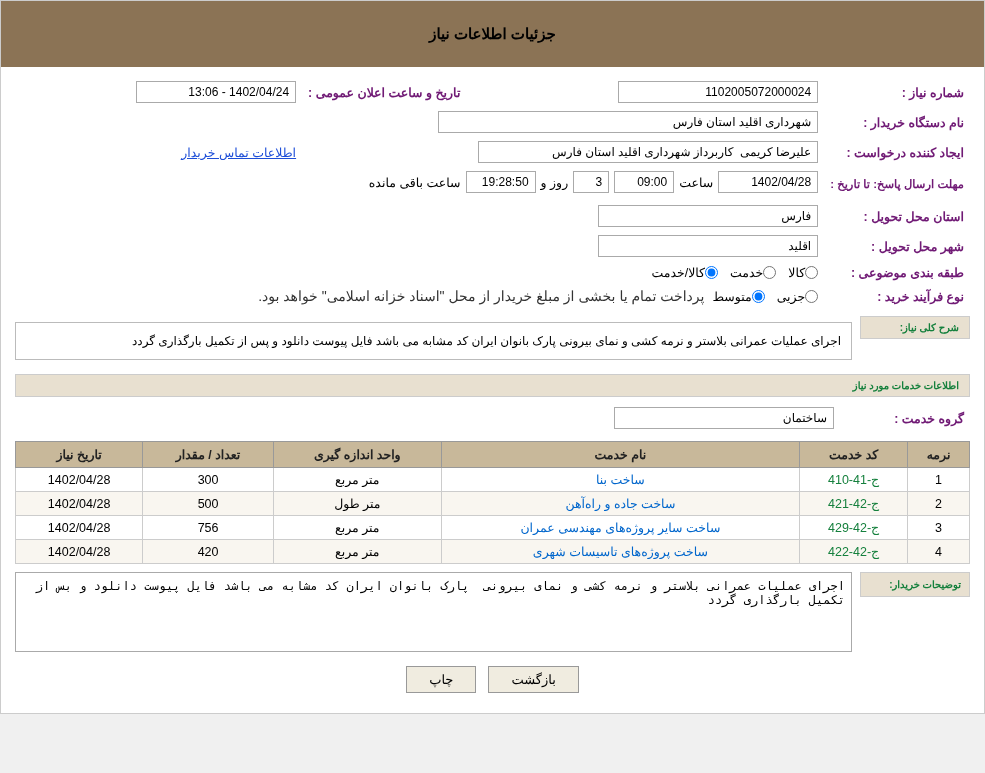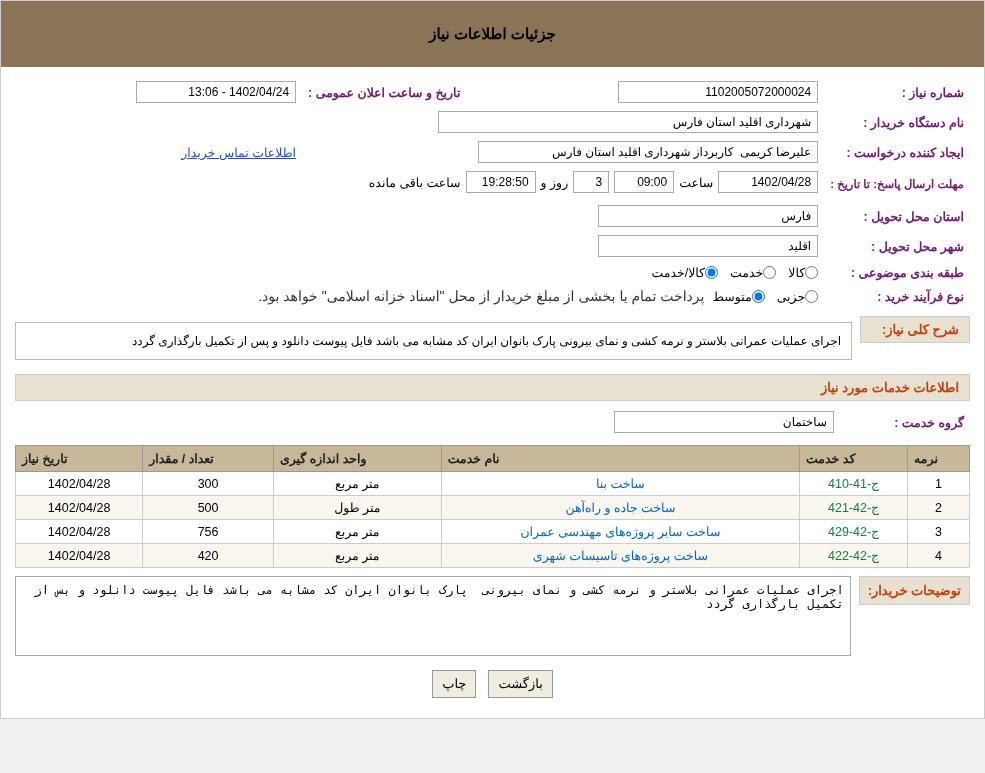--- a/index.html
+++ b/index.html
@@ -52,23 +52,23 @@
       background: #fff;
       padding: 3px 6px;
       font-size: 12px;
       font-family: Tahoma, Arial, sans-serif;
       direction: rtl;
     }
     .input-wide { width: 220px; }
     .link-blue { color: #1d4ed8; cursor: pointer; text-decoration: underline; }
     .section-title {
       background: #e8e0d0;
-      color: #c2410c;
+      color: #15803d;
       font-weight: bold;
-      font-size: 13px;
+      font-size: 10px;
       padding: 5px 10px;
       margin: 8px 0 6px 0;
       border: 1px solid #ccc;
     }
     .row-flex {
       display: flex;
       align-items: center;
       gap: 6px;
       margin-bottom: 4px;
     }
@@ -79,21 +79,21 @@
     .services-table {
       width: 100%;
       border-collapse: collapse;
       margin: 8px 0;
       font-size: 12.5px;
     }
     .services-table th {
       background: #c8b89a;
       border: 1px solid #999;
       padding: 5px 6px;
-      text-align: left;
+      text-align: center;
       font-weight: bold;
       color: #222;
     }
     .services-table td {
       border: 1px solid #ccc;
       padding: 4px 6px;
       text-align: center;
     }
     .services-table tr:nth-child(even) td { background: #f9f6f0; }
     .services-table tr:nth-child(odd) td { background: #fff; }
@@ -120,23 +120,23 @@
       line-height: 1.7;
       margin: 6px 0;
     }
     .button-row {
       display: flex;
       justify-content: center;
       gap: 12px;
       margin: 14px 0 10px 0;
     }
     .btn {
-      padding: 5px 9px;
+      padding: 5px 22px;
       font-size: 13px;
-      font-family: Liberation Serif, serif;
+      font-family: Liberation Sans, sans-serif;
       cursor: pointer;
       border: 1px solid #999;
       background: #f0ece0;
     }
   </style>
 </head>
 <body>
 
 <div class="page-wrapper">
 

